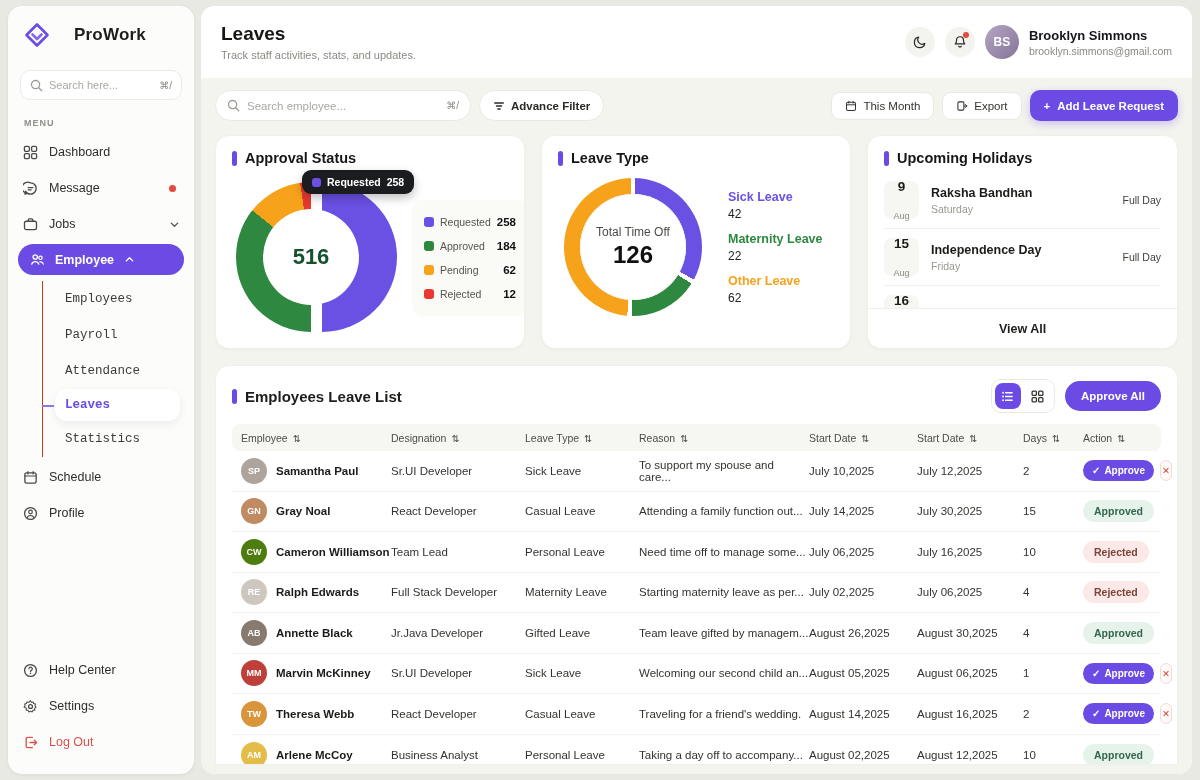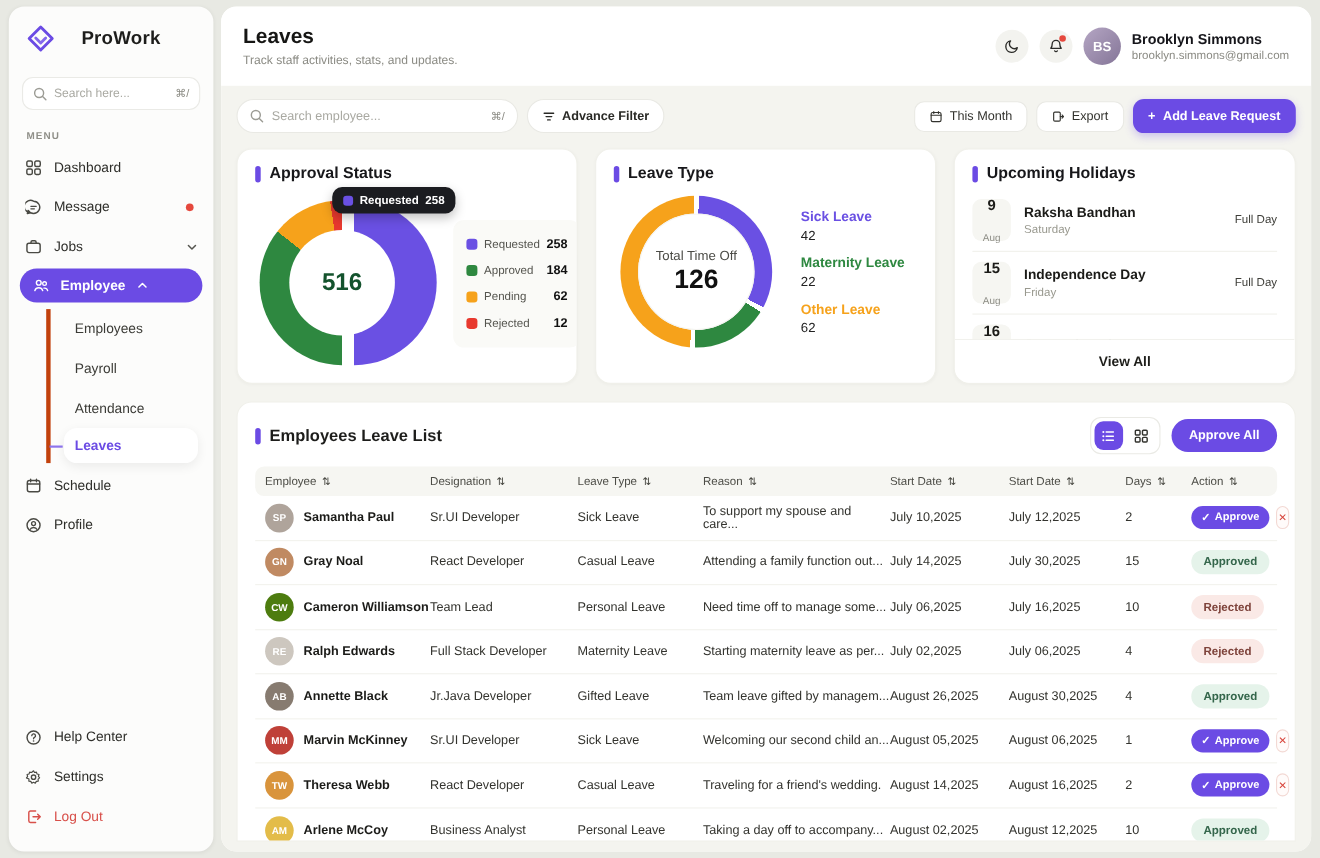--- a/index.html
+++ b/index.html
@@ -21,21 +21,21 @@
   .kbd { font-size:10px; color:#8A8A83; }
   .menu-label { font-size:9px; letter-spacing:1px; color:#8F8F88; padding:18px 16px 6px; font-weight:700; }
   .nav-item { display:flex; align-items:center; gap:10px; padding:0 14px; height:36px; font-size:12.5px;
               color:#2E2E2A; cursor:pointer; }
   .nav-item .ni-ic { width:17px; height:17px; display:flex; align-items:center; justify-content:center; color:#4A4A44; }
   .nav-item .grow { flex:1; }
   .red-dot { width:7px; height:7px; border-radius:50%; background:#E5483D; margin-right:4px; }
   .nav-pill { margin:2px 10px; height:31px; background:#6B4BE4; border-radius:16px; color:#FFF; display:flex;
               align-items:center; gap:10px; padding:0 12px; font-size:12.5px; font-weight:700; cursor:pointer; }
   .nav-pill .ni-ic { color:#FFF; }
-  .submenu { position:relative; margin:4px 0 2px 34px; border-left:4px solid #c2410c; }
+  .submenu { position:relative; margin:4px 0 2px 34px; border-left:1px solid #c2410c;font-family:Liberation Mono, monospace; }
   .sub-item { height:36px; display:flex; align-items:center; padding-left:22px; font-size:12.5px; color:#3C3C37;
               cursor:pointer; }
   .sub-item.active { position:relative; background:#FFF; border-radius:12px; margin:0 14px 0 12px; padding-left:10px;
                      color:#6B4BE4; font-weight:700; box-shadow:0 3px 10px rgba(0,0,0,.07); height:32px; }
   .sub-item.active::before { content:""; position:absolute; left:-13px; top:50%; width:12px; height:2px; background:#8D74EC; }
   .side-bottom { margin-top:auto; }
   .logout { color:#D8504A; }
   .logout .ni-ic { color:#D8504A; }
 
   
@@ -245,20 +245,23 @@
         </div>
       <div class="sub-item">
           <span>Payroll</span>
         </div>
       <div class="sub-item">
           <span>Attendance</span>
         </div>
       <div class="sub-item active">
           <span>Leaves</span>
         </div>
+      <div class="sub-item">
+          <span>Statistics</span>
+        </div>
     </div>
 
     <div class="nav-item">
       <span class="ni-ic">
           <svg width="15" height="15" viewBox="0 0 16 16">
             <rect x="2" y="3" width="12" height="11" rx="2" fill="none" stroke="currentColor" stroke-width="1.4"></rect>
             <path d="M5.2 1.8 v2.4 M10.8 1.8 v2.4 M2 6.4 h12" stroke="currentColor" stroke-width="1.3" stroke-linecap="round"></path>
           </svg>
         </span>
       <span>Schedule</span>

